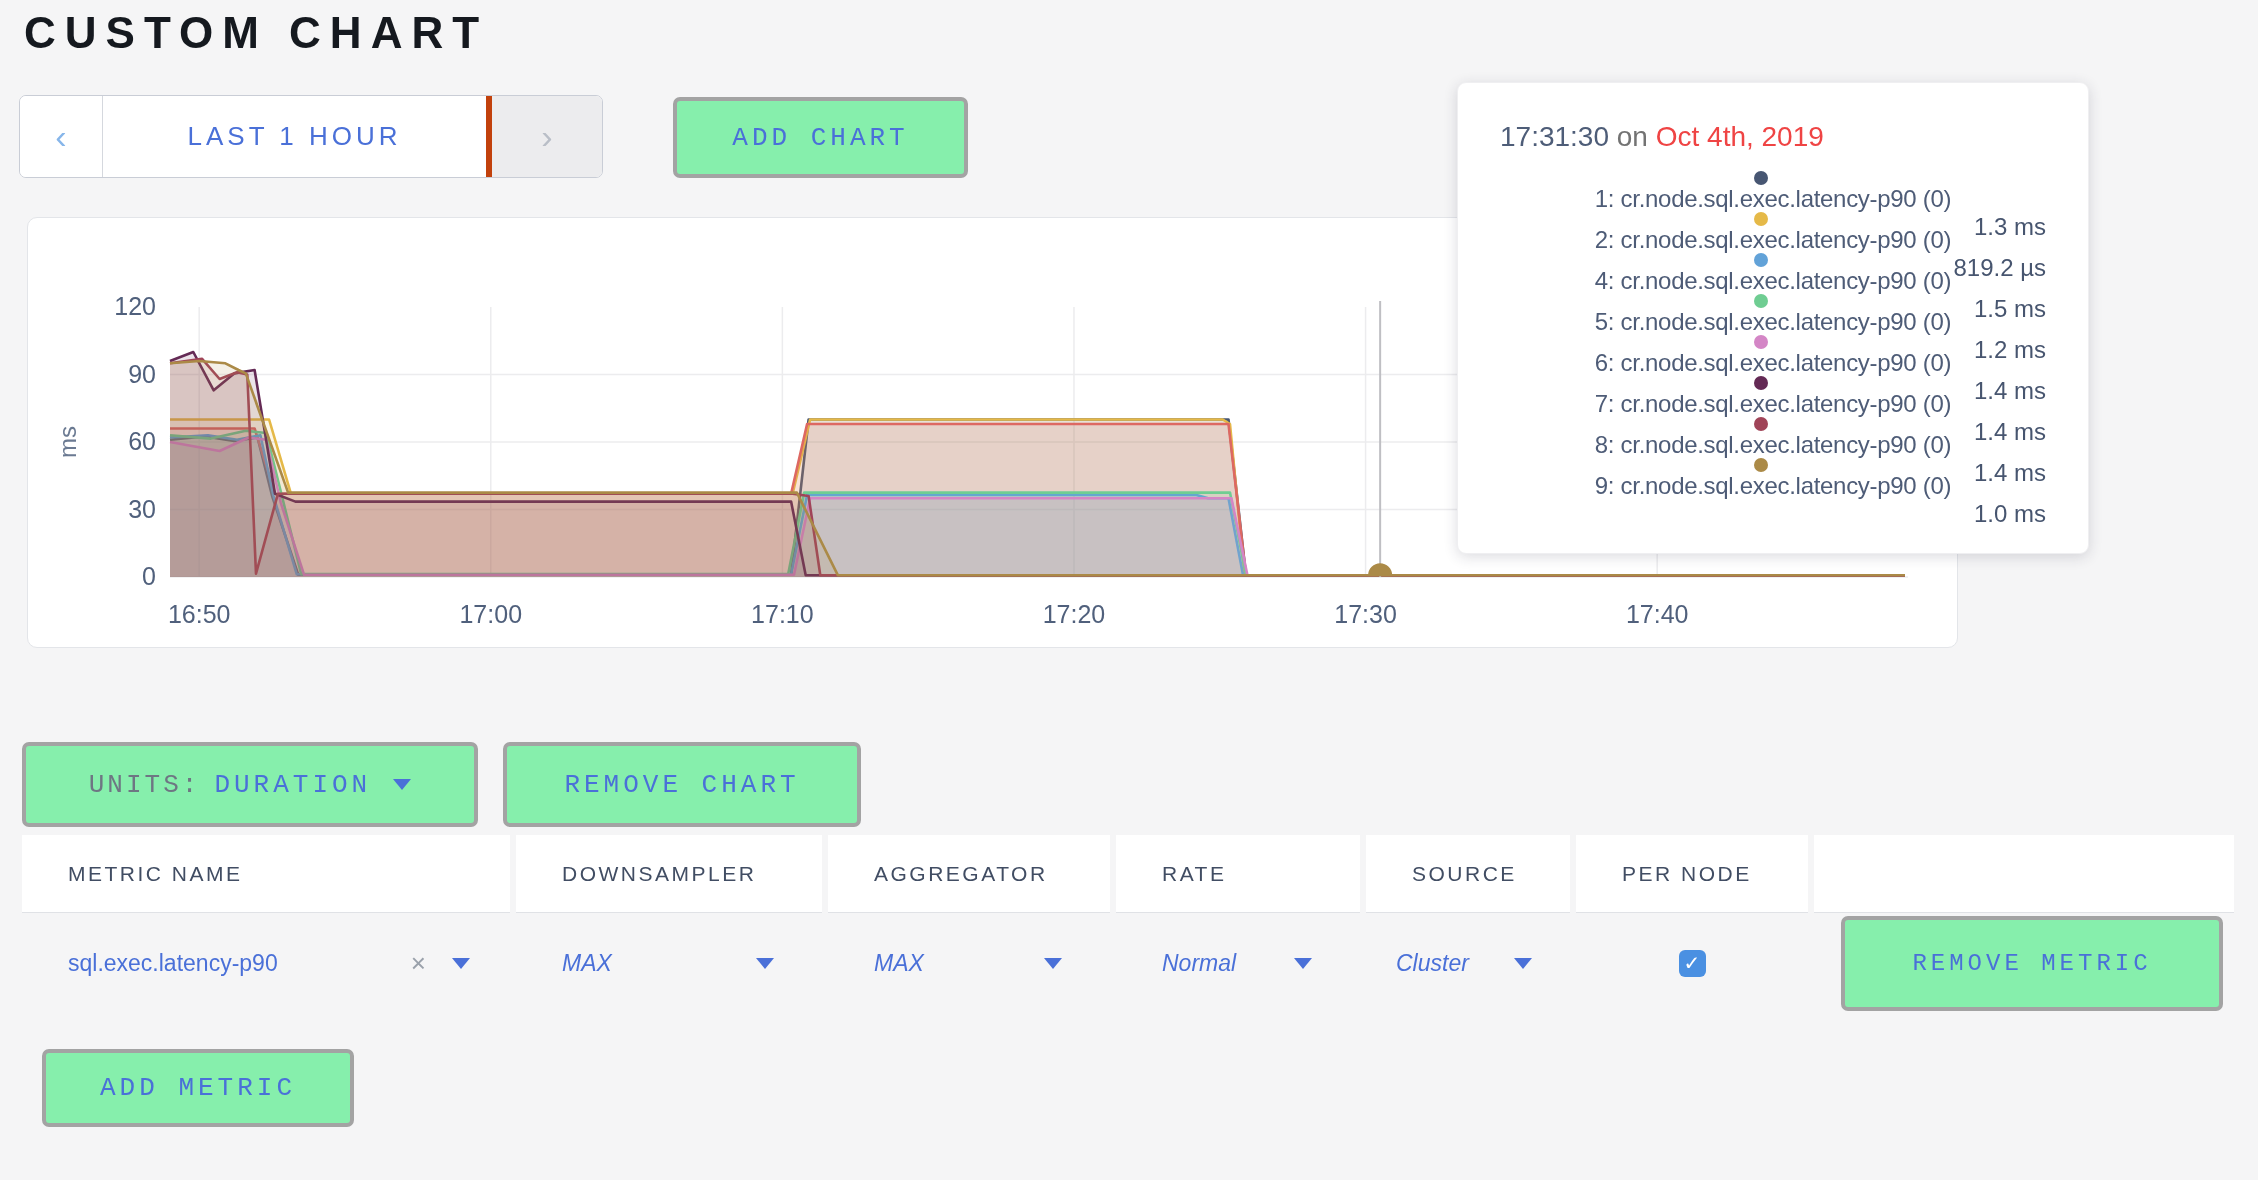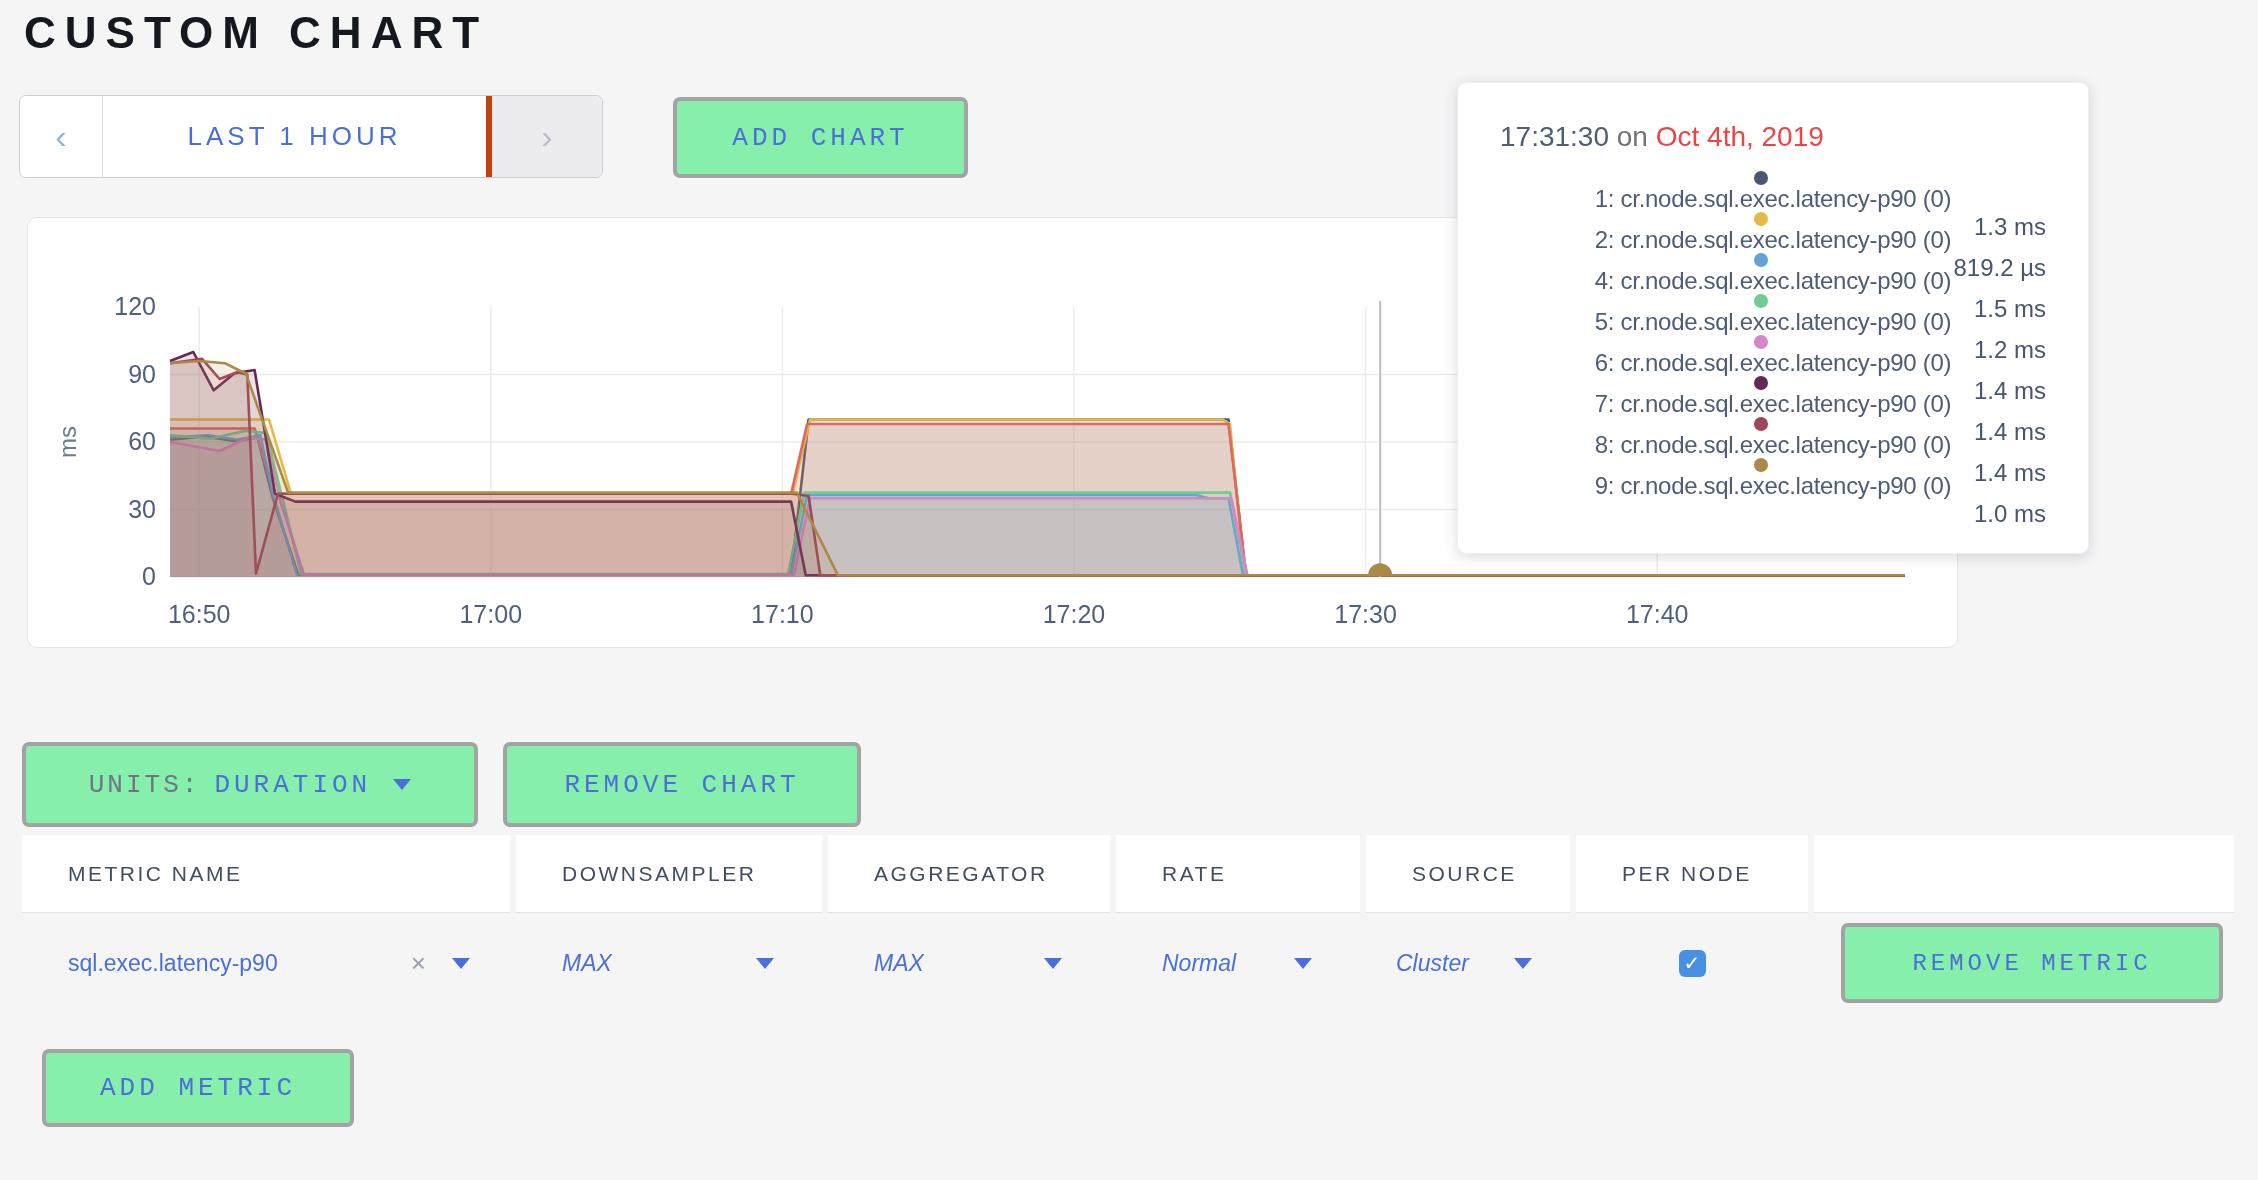--- a/index.html
+++ b/index.html
@@ -81,21 +81,21 @@
   .cell-metric { padding-left:46px; padding-right:40px; justify-content:space-between; }
   .metric-close { color:#9aa1ab; font-size:26px; margin-right:18px; cursor:pointer; }
   .dd { justify-content:space-between; padding-left:46px; padding-right:48px; cursor:pointer;font-style:italic; }
   .dd-src { padding-left:30px; padding-right:38px; }
   .cell-check { justify-content:center; }
   .checkbox {
     width:27px; height:27px; background:#4a90e2; border-radius:6px;
     display:flex; align-items:center; justify-content:center;
     color:#fff; font-size:20px; cursor:pointer;
   }
-  .remove-metric { position:relative; margin-left:27px; width:382px; height:80px; font-size:24px; }
+  .remove-metric { position:relative; margin-left:27px; width:382px; height:95px; font-size:24px; }
   .add-metric { left:42px; top:1049px; width:312px; height:78px; }
 </style>
 </head>
 <body>
 
 <div class="page-title">CUSTOM CHART</div>
 
 <div class="time-group">
   <button class="tg-btn tg-prev">
     <span>‹</span>

